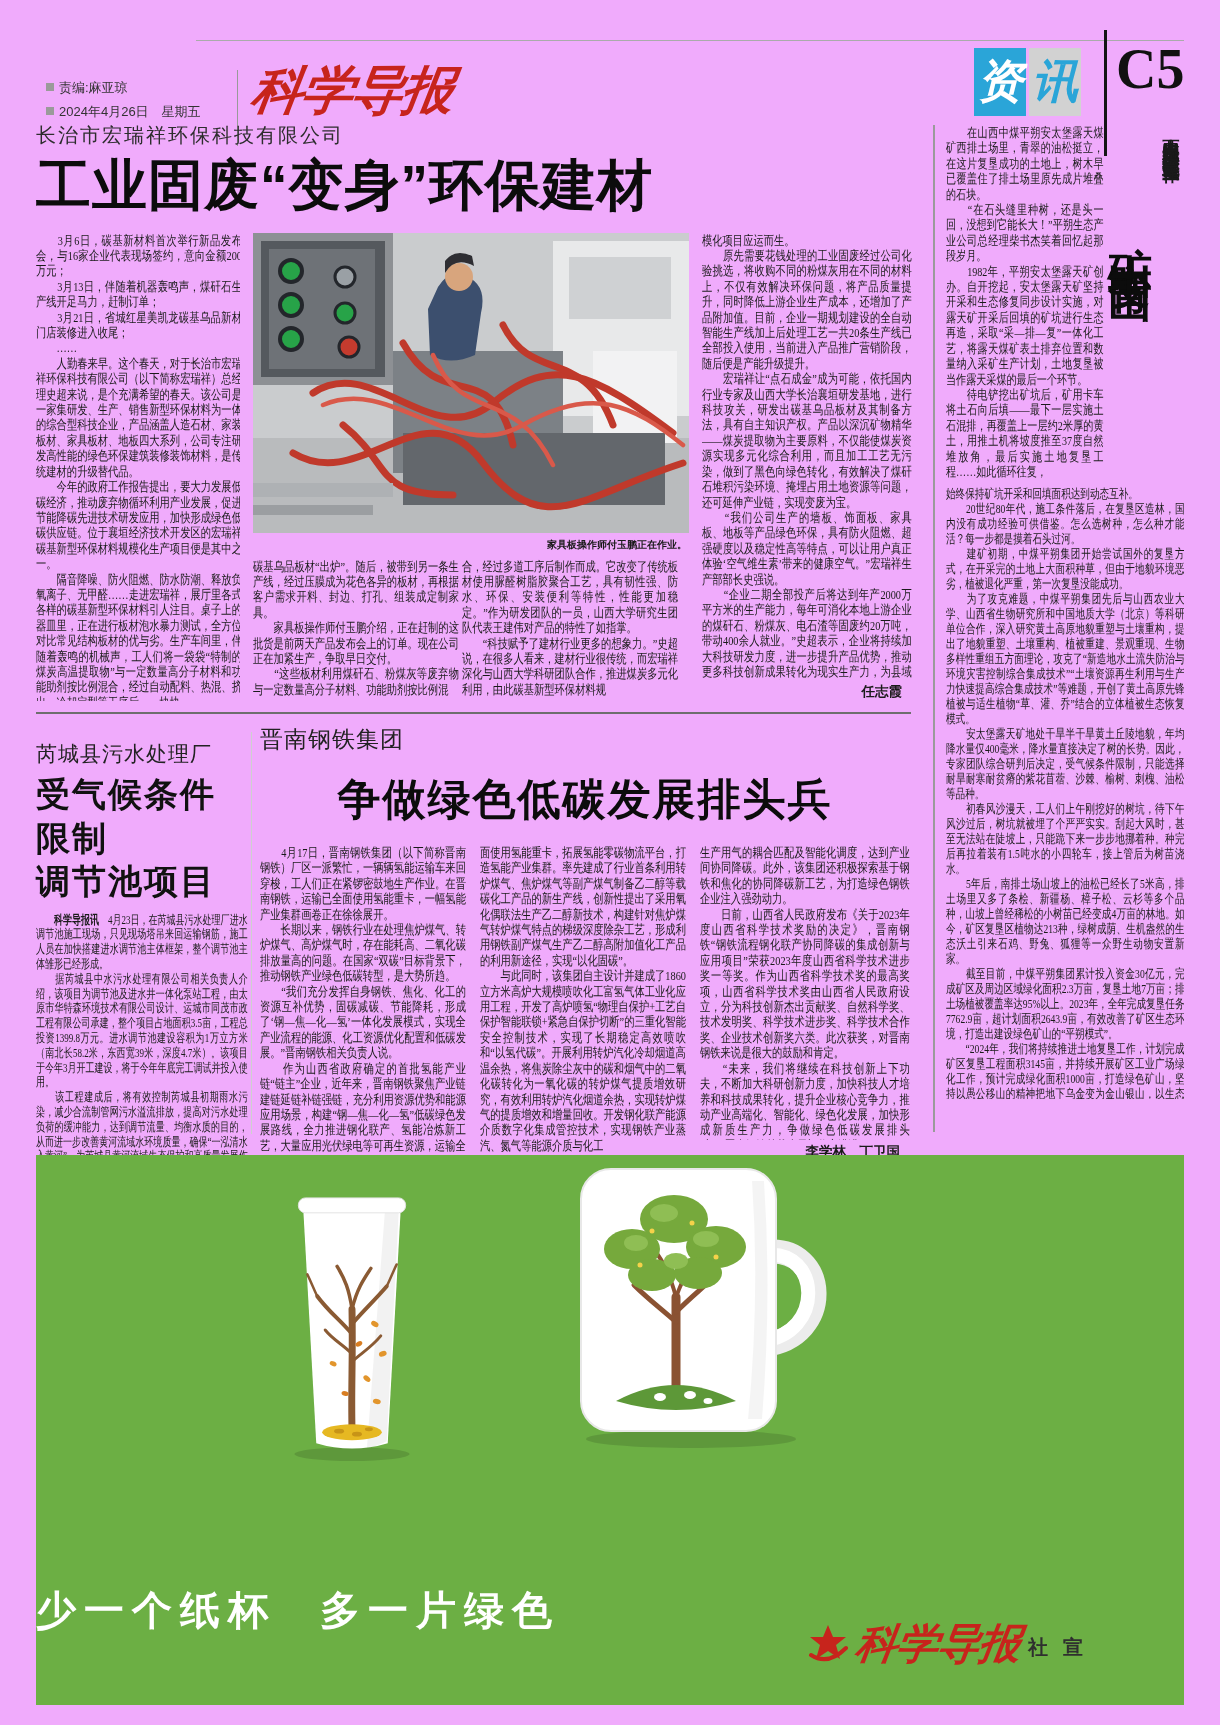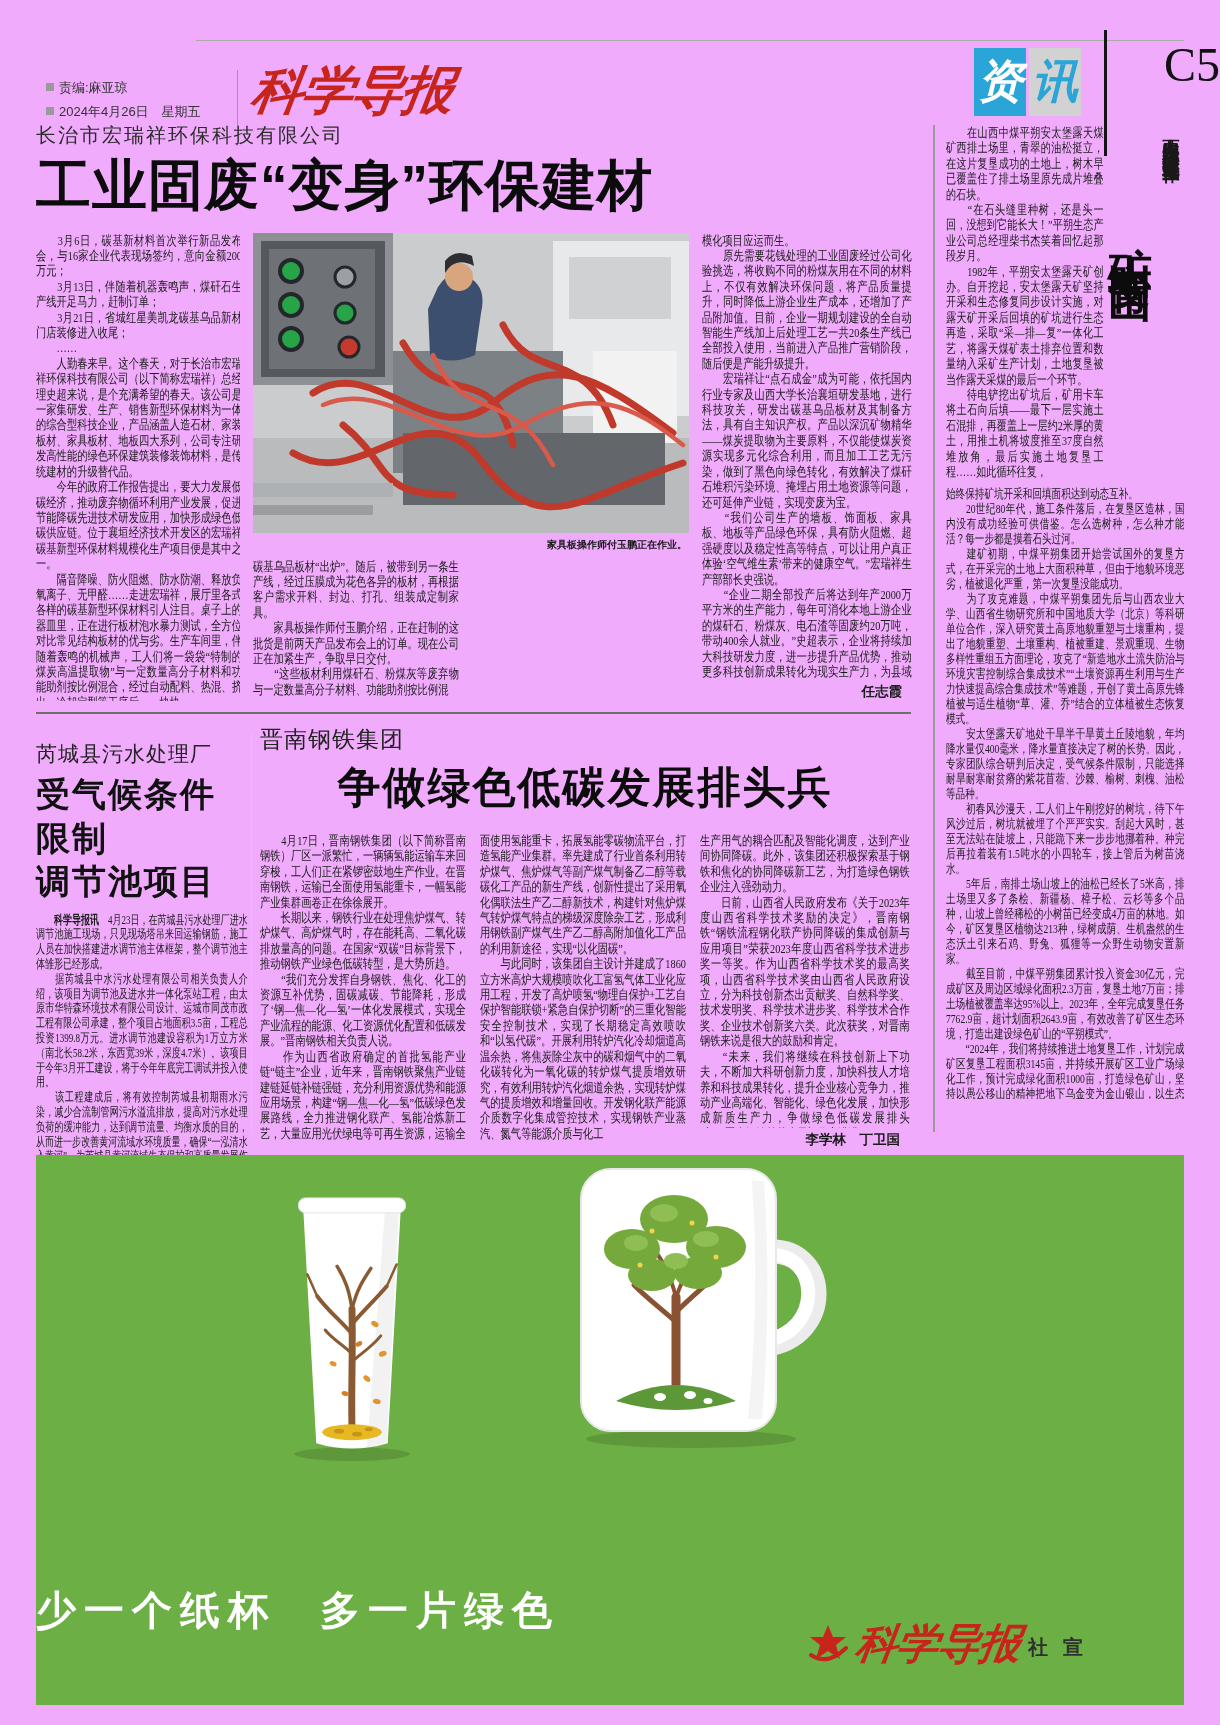--- a/index.html
+++ b/index.html
@@ -12,21 +12,21 @@
   .editor-block{left:46px;top:76px;font-size:13px;color:#333;line-height:24px;white-space:nowrap;}
   .gray-sq{display:inline-block;width:8px;height:8px;background:#9a9a9a;margin-right:5px;vertical-align:1px;}
   .head-vdiv{left:237px;top:70px;width:1px;height:76px;background:#999;}
   .masthead{left:252px;top:62px;font-size:52px;font-weight:bold;font-style:italic;
             color:#c7241c;letter-spacing:-2px;transform:skewX(-8deg);line-height:1.1;}
   .sec-box{top:48px;width:52px;height:68px;display:flex;align-items:center;justify-content:center;
            font-size:46px;font-weight:bold;font-style:italic;line-height:1;}
   .sec-box1{left:974px;background:#2aa5d8;color:#fff;}
   .sec-box2{left:1029px;background:#d2d2d2;color:#2aa5d8;}
   .head-black-rule{left:1104px;top:30px;width:3px;height:126px;background:#141414;}
-  .page-no{left:1164px;top:36px;font-size:48px;font-weight:normal;line-height:1.2;color:#111;}
+  .page-no{left:1116px;top:36px;font-size:56px;font-weight:bold;line-height:1.2;color:#111;}
 
   
   .tcol{overflow:hidden;}
   .tin{transform-origin:0 0;font-size:13.2px;line-height:15.4px;text-align:justify;}
   .tin p{margin:0;text-align:justify;}
   .c206 .tin{width:264px;transform:scaleX(.78);}
   .c210 .tin{width:269px;transform:scaleX(.78);}
   .c216 .tin{width:277px;transform:scaleX(.78);}
   .c158 .tin{width:206px;transform:scaleX(.765);}
   .c212 .tin{width:296px;transform:scaleX(.715);font-size:12.6px;line-height:14.8px;}
@@ -53,21 +53,21 @@
 
   
   .sewage{left:36px;top:740px;width:212px;height:400px;}
   .kicker-sm{font-size:21px;letter-spacing:1px;color:#222;}
   .headline-sewage{font-size:34px;font-weight:600;line-height:1.28;color:#111;margin-top:5px;letter-spacing:2px;}
   .sewage .tcol{margin-top:9px;height:268px;}
   .lead-label{font-weight:bold;}
 
   
   .steel{left:260px;top:724px;width:650px;height:416px;}
-  .headline-steel{font-size:43px;font-weight:900;text-align:center;letter-spacing:2px;color:#0c0c0c;margin-top:4px;}
+  .headline-steel{font-size:43px;font-weight:900;text-align:center;letter-spacing:2px;color:#0c0c0c;margin-top:16px;}
   .steel-cols{display:flex;gap:14px;margin-top:16px;height:316px;}
   .steel-col3{width:210px;display:flex;flex-direction:column;}
   .steel-col3 .tcol{flex:1;}
 
   
   .mine{left:946px;top:125px;width:238px;height:1008px;}
   .mine-top{display:flex;height:358px;}
   .mine-top .tcol{width:158px;height:358px;}
   .vhead-col{width:54px;padding-top:86px;box-sizing:border-box;display:flex;justify-content:center;}
   .vhead{writing-mode:vertical-rl;font-size:44px;font-weight:900;letter-spacing:8px;color:#0c0c0c;}
@@ -162,20 +162,26 @@
         </div>
         <div class="photo-caption">家具板操作师付玉鹏正在作业。</div>
         <div class="mid-cols">
           <div class="tcol c206" style="width:206px">
             <div class="tin">
                 <p>碳基乌品板材“出炉”。随后，被带到另一条生产线，经过压膜成为花色各异的板材，再根据客户需求开料、封边、打孔、组装成定制家具。</p>
                 <p>　　家具板操作师付玉鹏介绍，正在赶制的这批货是前两天产品发布会上的订单。现在公司正在加紧生产，争取早日交付。</p>
                 <p>　　“这些板材利用煤矸石、粉煤灰等废弃物与一定数量高分子材料、功能助剂按比例混</p>
               </div>
           </div>
+          <div class="tcol c216" style="width:216px">
+            <div class="tin">
+                <p>合，经过多道工序后制作而成。它改变了传统板材使用脲醛树脂胶聚合工艺，具有韧性强、防水、环保、安装便利等特性，性能更加稳定。”作为研发团队的一员，山西大学研究生团队代表王建伟对产品的特性了如指掌。</p>
+                <p>　　“科技赋予了建材行业更多的想象力。”史超说，在很多人看来，建材行业很传统，而宏瑞祥深化与山西大学科研团队合作，推进煤炭多元化利用，由此碳基新型环保材料规</p>
+              </div>
+          </div>
         </div>
       </div>
       <div class="col4-wrap">
         <div class="tcol c210">
           <div class="tin">
               <p>模化项目应运而生。</p>
               <p>　　原先需要花钱处理的工业固废经过公司化验挑选，将收购不同的粉煤灰用在不同的材料上，不仅有效解决环保问题，将产品质量提升，同时降低上游企业生产成本，还增加了产品附加值。目前，企业一期规划建设的全自动智能生产线加上后处理工艺一共20条生产线已全部投入使用，当前进入产品推广营销阶段，随后便是产能升级提升。</p>
               <p>　　宏瑞祥让“点石成金”成为可能，依托国内行业专家及山西大学长治襄垣研发基地，进行科技攻关，研发出碳基乌品板材及其制备方法，具有自主知识产权。产品以深沉矿物精华——煤炭提取物为主要原料，不仅能使煤炭资源实现多元化综合利用，而且加工工艺无污染，做到了黑色向绿色转化，有效解决了煤矸石堆积污染环境、掩埋占用土地资源等问题，还可延伸产业链，实现变废为宝。</p>
               <p>　　“我们公司生产的墙板、饰面板、家具板、地板等产品绿色环保，具有防火阻燃、超强硬度以及稳定性高等特点，可以让用户真正体验‘空气维生素’带来的健康空气。”宏瑞祥生产部部长史强说。</p>
               <p>　　“企业二期全部投产后将达到年产2000万平方米的生产能力，每年可消化本地上游企业的煤矸石、粉煤灰、电石渣等固废约20万吨，带动400余人就业。”史超表示，企业将持续加大科技研发力度，进一步提升产品优势，推动更多科技创新成果转化为现实生产力，为县域经济高质量发展注入强劲动力。</p>

